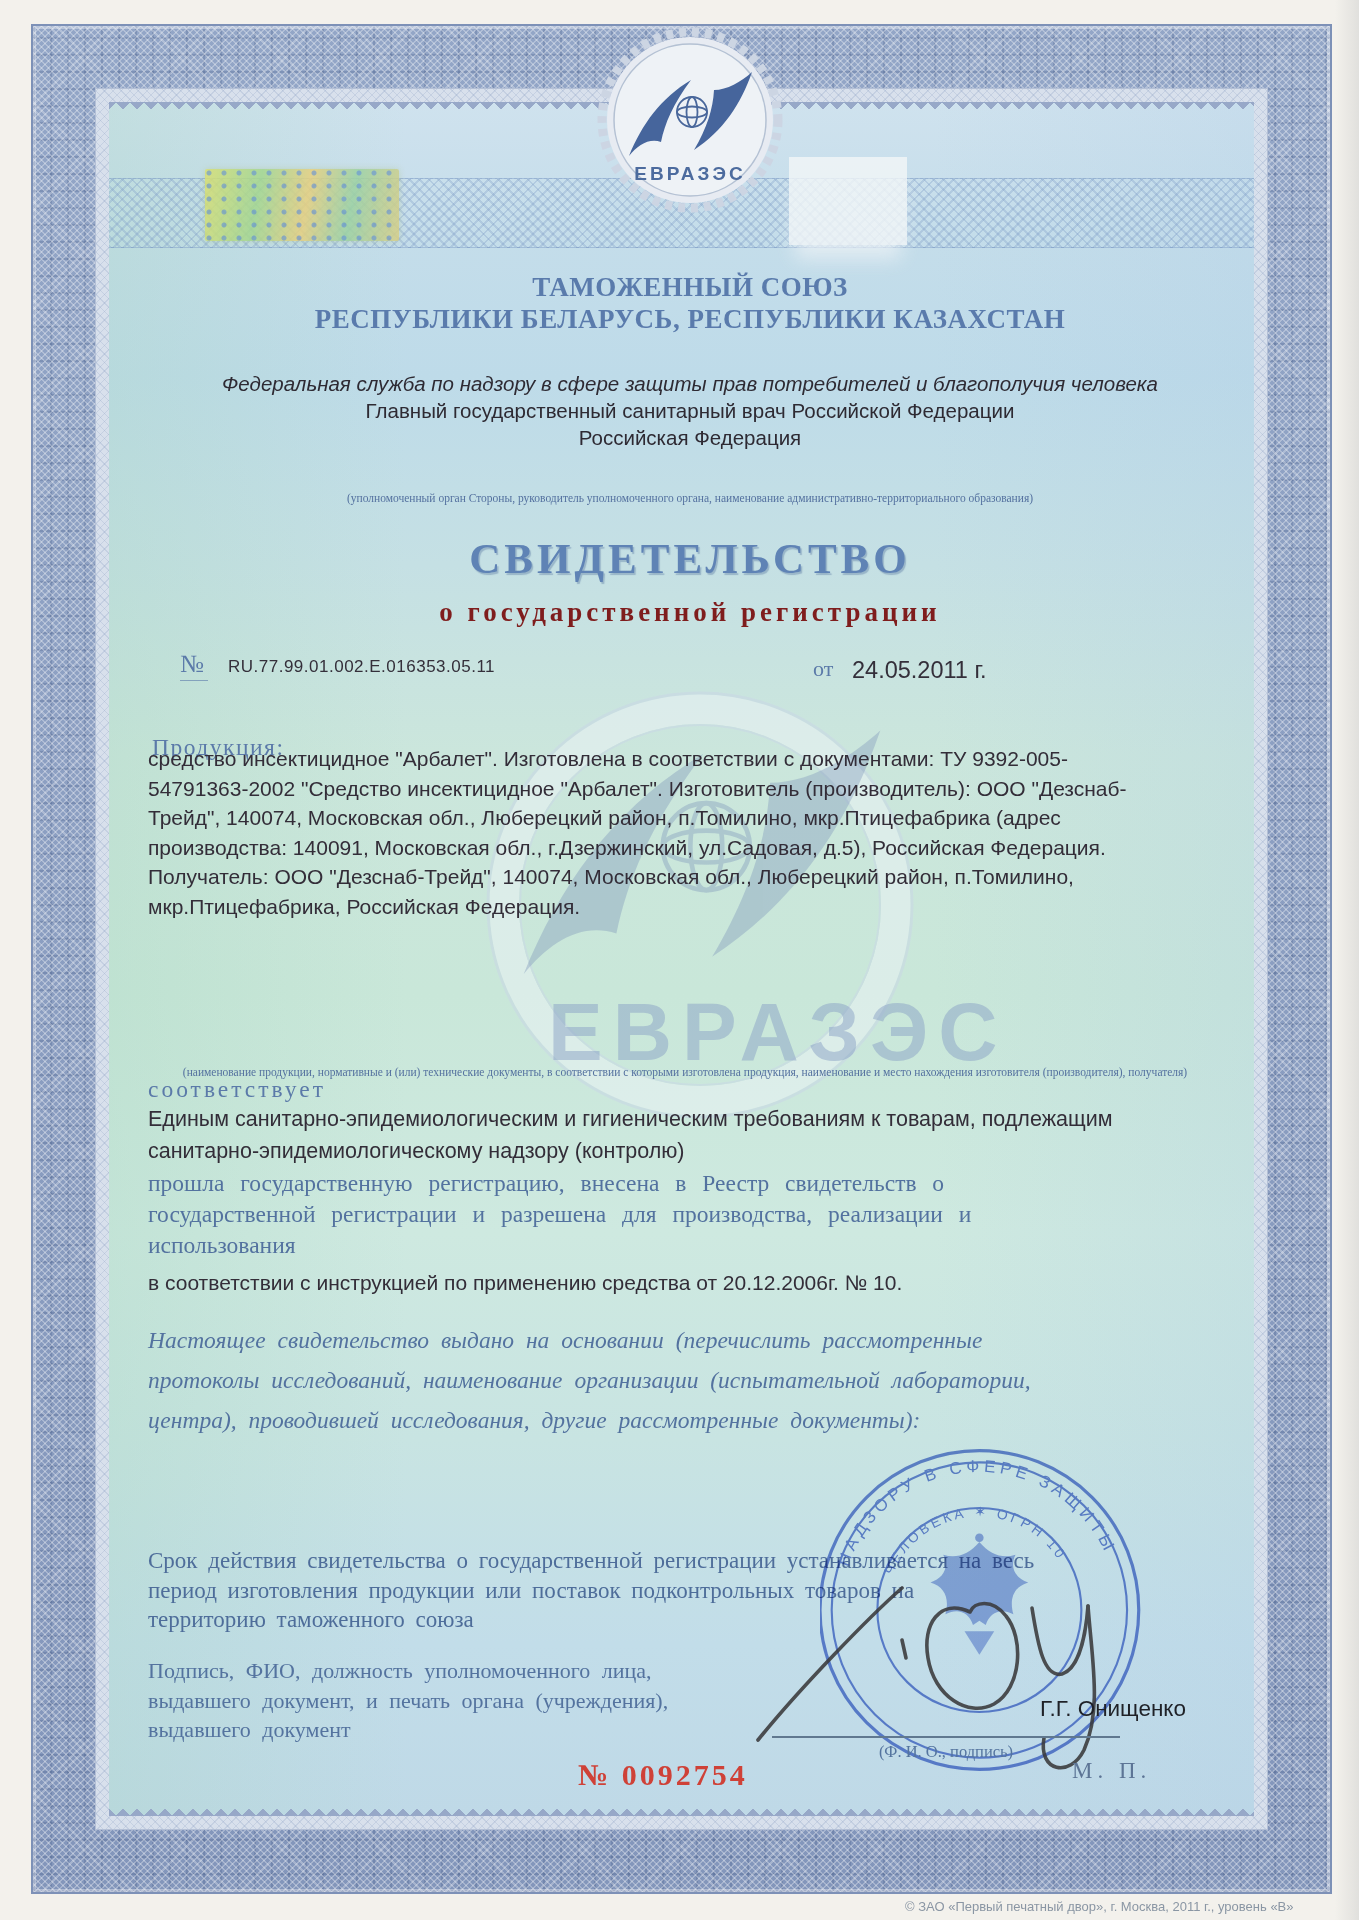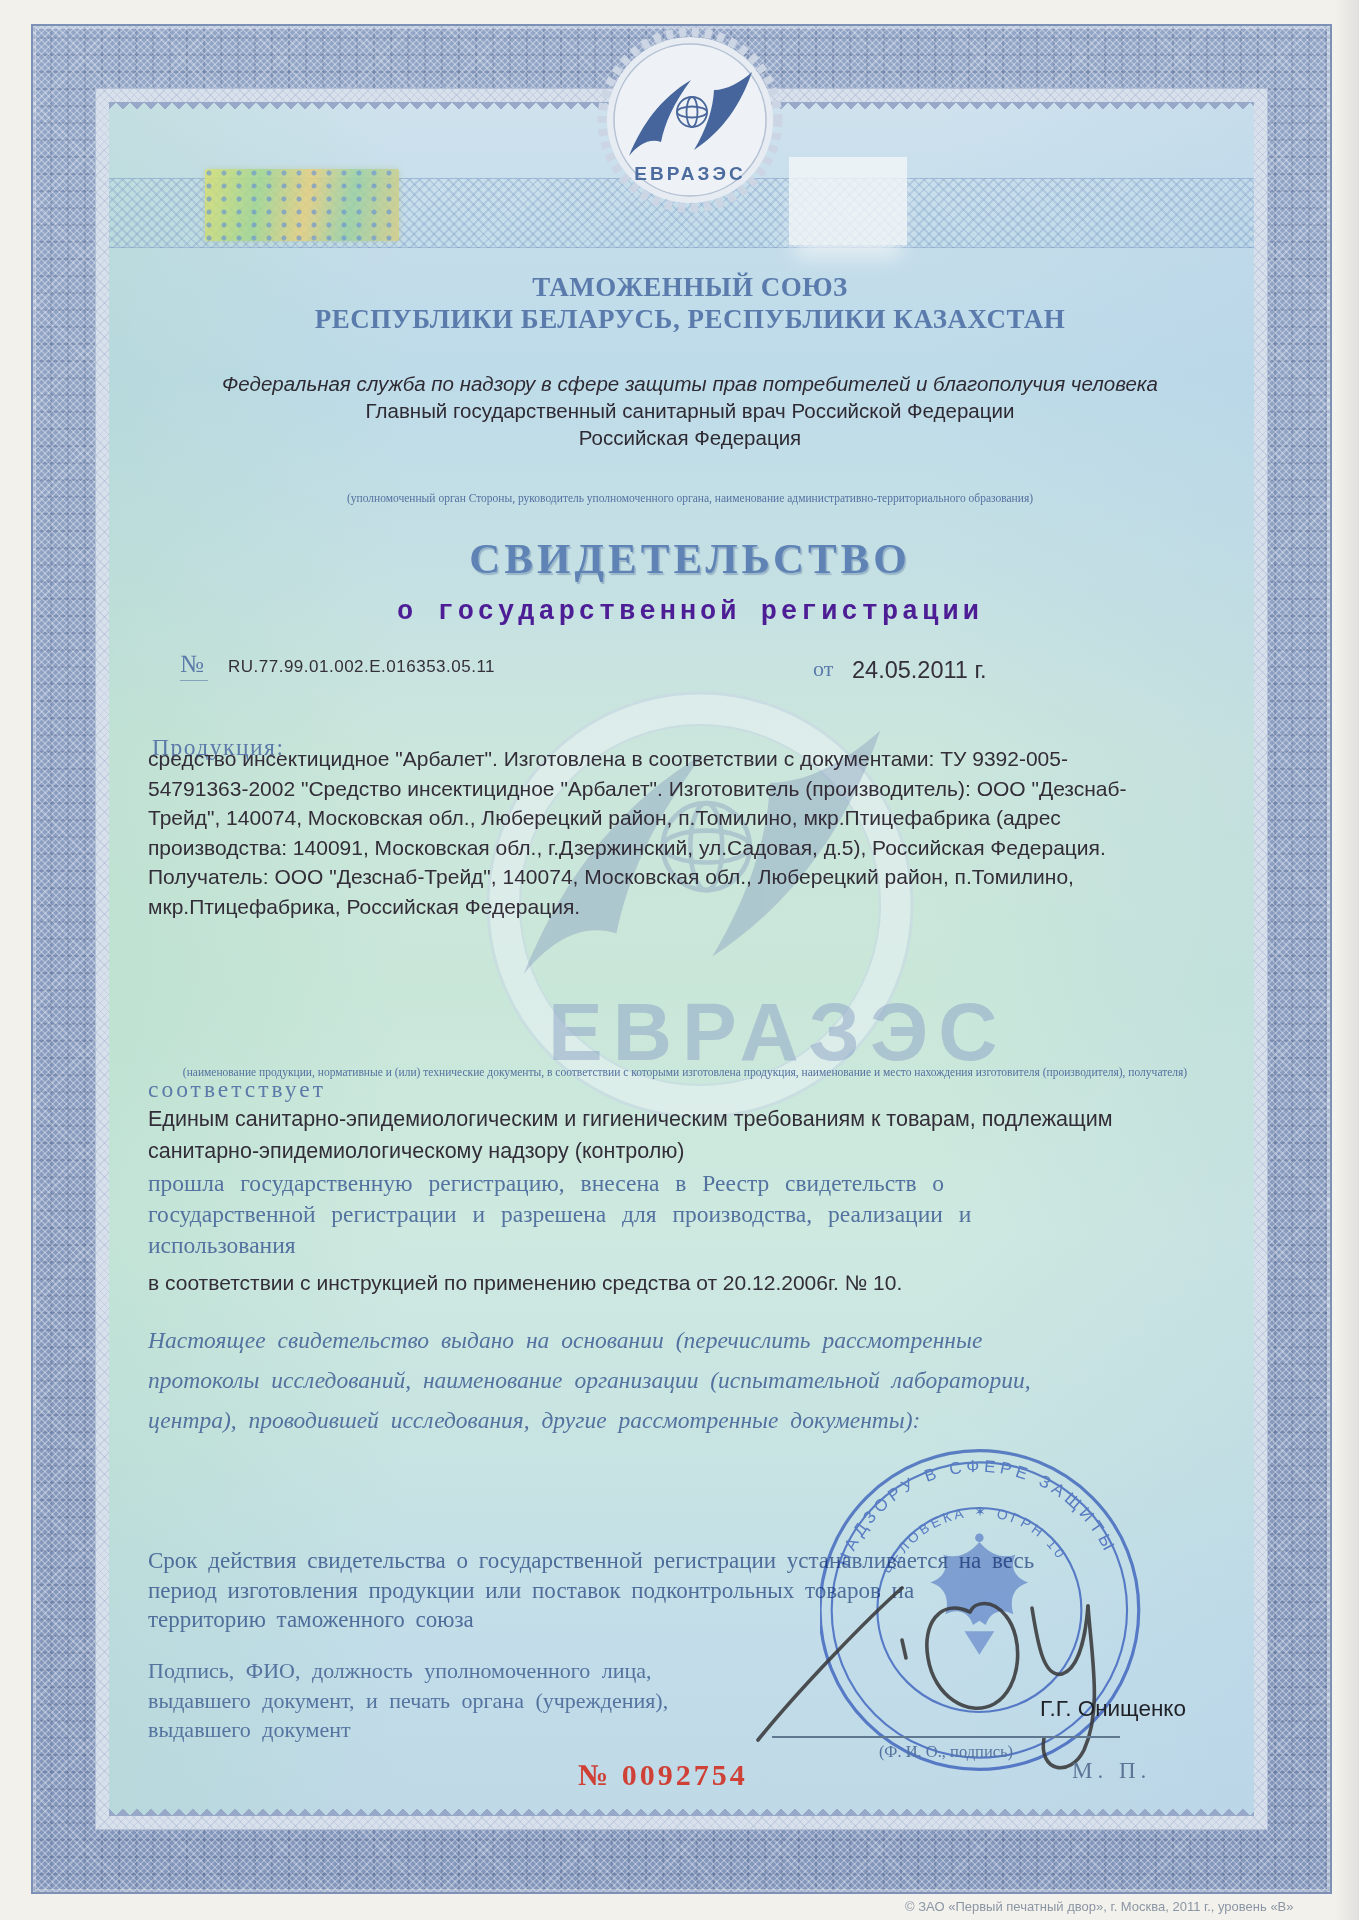--- a/index.html
+++ b/index.html
@@ -50,21 +50,21 @@
   .ser{font-family:"Liberation Serif","DejaVu Serif",serif;}
   .blue{color:#5b7aa9;}
   .dark{color:#342f3a;}
   .ctr{left:140px;width:1100px;text-align:center;}
   .ml{white-space:pre-line;}
   .hdr1{font-size:27px;font-weight:bold;color:#5a7bac;letter-spacing:.5px;}
   .agency{font-size:20.5px;color:#2e2a33;}
   .tiny{font-size:11.5px;color:#54719f;}
   .title-main{font-size:43px;font-weight:bold;color:#5f83b5;letter-spacing:4px;
     text-shadow:1.5px 1.5px 1px rgba(70,100,150,.35);}
-  .title-sub{font-size:27px;font-weight:bold;color:#4c1d95;letter-spacing:4px;font-family:Liberation Mono, monospace;}
+  .title-sub{font-size:27px;font-weight:bold;color:#7f1d1d;letter-spacing:4px;}
   .fill{font-size:21px;line-height:29.5px;color:#332d38;}
   .blab{font-size:23.5px;color:#5b7aa9;letter-spacing:1.5px;}
   .bpar{font-size:23.5px;line-height:31px;color:#53729f;}
   .red{font-family:"Liberation Serif",serif;font-size:30px;font-weight:600;color:#cf4137;letter-spacing:3px;}
   .sig-line{border-top:2px solid #60788f;}
   .fio{font-size:16.5px;color:#54749f;text-align:center;}
   .badge-word{font-family:"Liberation Sans",sans-serif;font-weight:bold;letter-spacing:3px;}
   .wm-word{font-weight:bold;font-size:82px;letter-spacing:10px;color:rgba(138,162,197,.5);}
   .footer-t{font-size:13px;color:#8a96a4;}
 </style>

